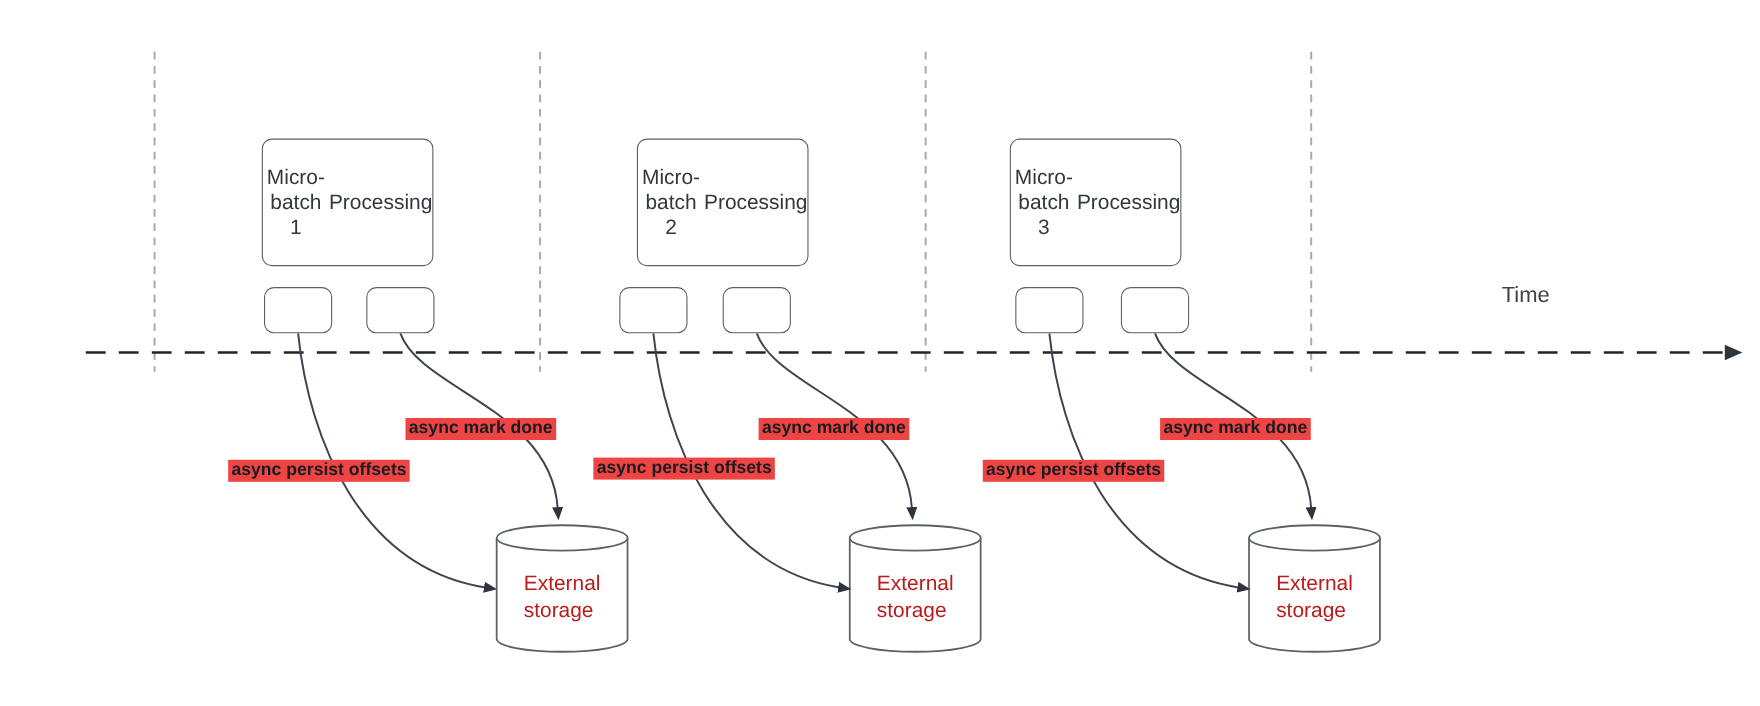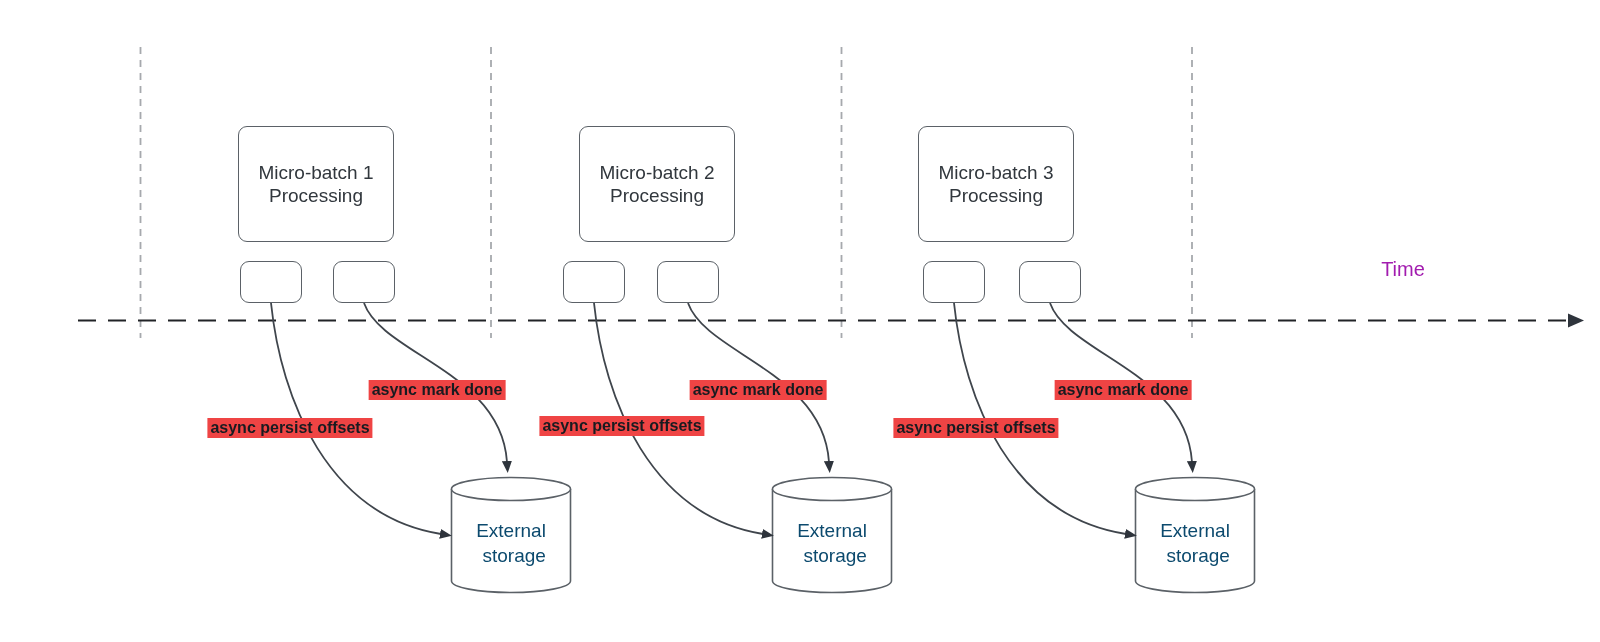--- a/index.html
+++ b/index.html
@@ -7,42 +7,42 @@
     position:relative;
     width:1600px;height:642px;
     background:#ffffff;
     font-family:"Liberation Sans", sans-serif;
     overflow:hidden;
   }
   #shapes{position:absolute;left:0;top:0;width:1600px;height:642px;}
   .batch-box{
     position:absolute;top:126px;width:156px;height:116px;
     border:1.6px solid #5b6167;border-radius:9px;background:#ffffff;
-    display:flex;flex-direction:column;align-items:center;justify-content:center;
+    display:flex;flex-direction:row;align-items:center;justify-content:center;
     font-size:19px;line-height:23px;color:#31373d;text-align:center;
     box-sizing:border-box;
   }
   .task-box{
     position:absolute;top:261px;width:62px;height:42px;
     border:1.6px solid #5b6167;border-radius:9px;background:#ffffff;
     box-sizing:border-box;
   }
   .conn-label{
     position:absolute;transform:translate(-50%,-50%);
     font-size:16px;font-weight:bold;color:#181b20;
     background:#ef4444;padding:1px 3px;white-space:nowrap;
   }
   .storage-text{
     position:absolute;transform:translate(-50%,-50%);
-    font-size:19px;line-height:25px;color:#0c4a6e;text-align:right;
+    font-size:19px;line-height:25px;color:#b91c1c;text-align:left;
     white-space:nowrap;
   }
   .time-label{
     position:absolute;transform:translate(-50%,-50%);
-    font-size:20px;color:#a21caf;white-space:nowrap;margin-left:16px;
+    font-size:20px;color:#404040;white-space:nowrap;
   }
 </style>
 </head>
 <body>
 
 <div id="canvas">
 
   <svg id="shapes" width="1600" height="642" viewBox="0 0 1600 642" xmlns="http://www.w3.org/2000/svg">
     <defs>
       <marker id="arrow" viewBox="0 0 12 10" refX="1" refY="5" markerWidth="12" markerHeight="10" orient="auto" markerUnits="userSpaceOnUse">

